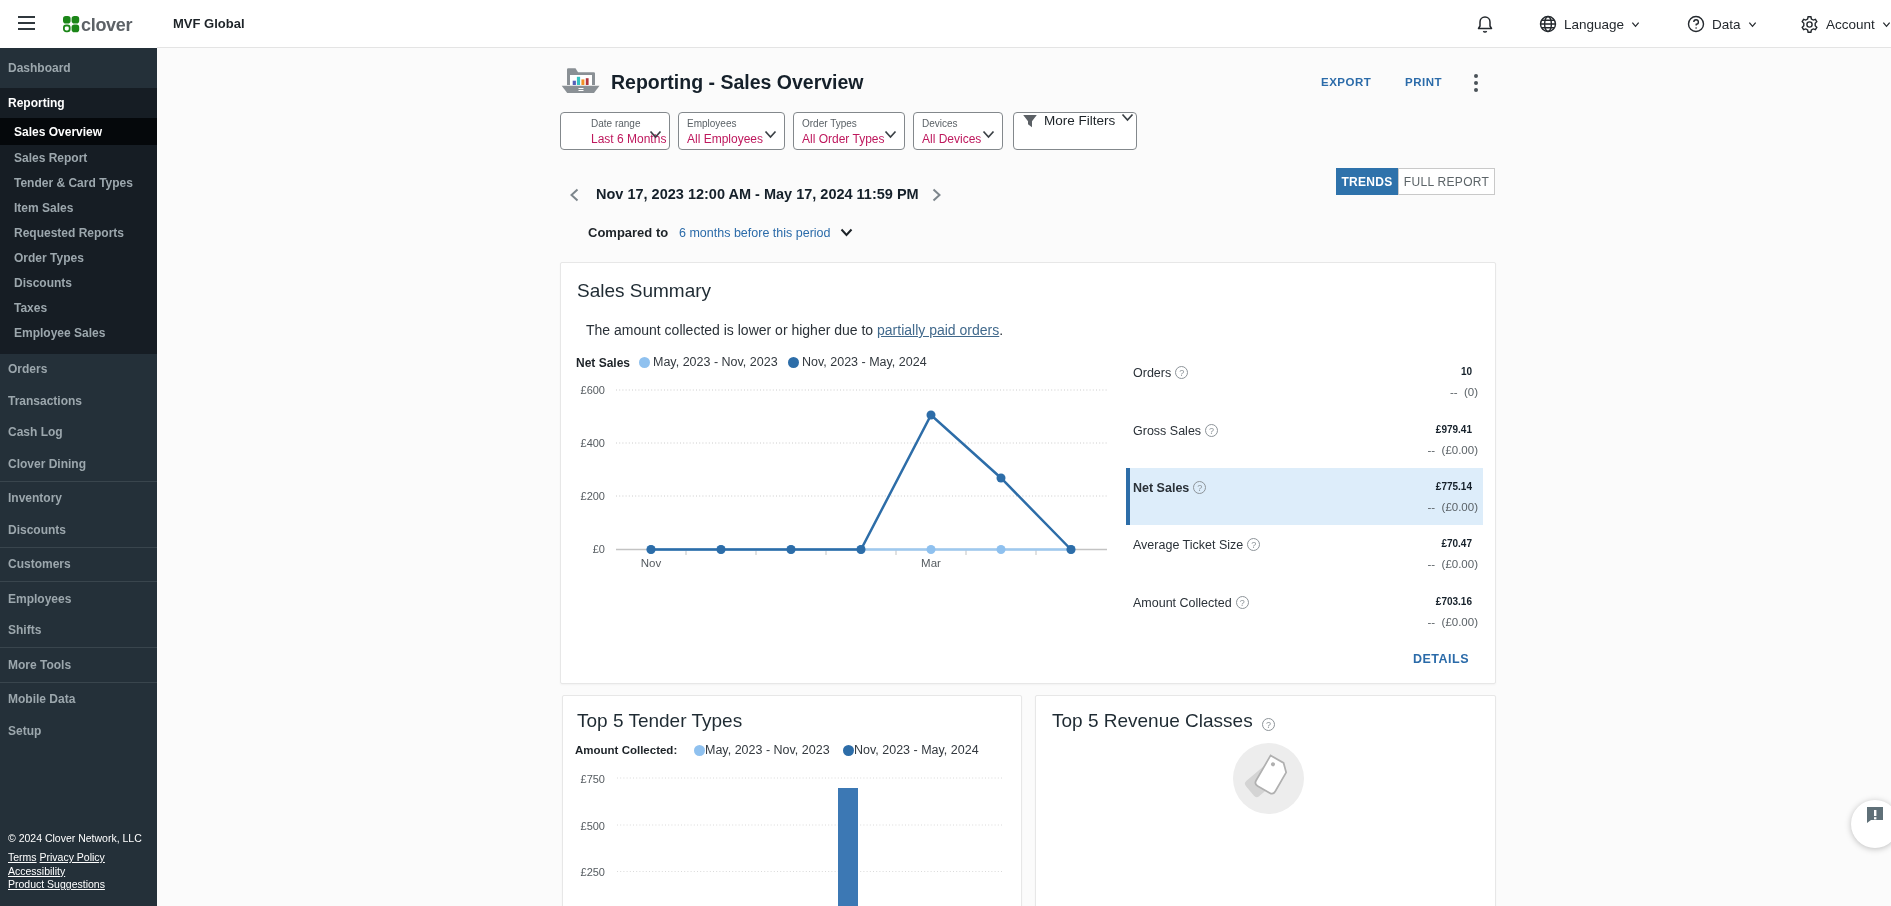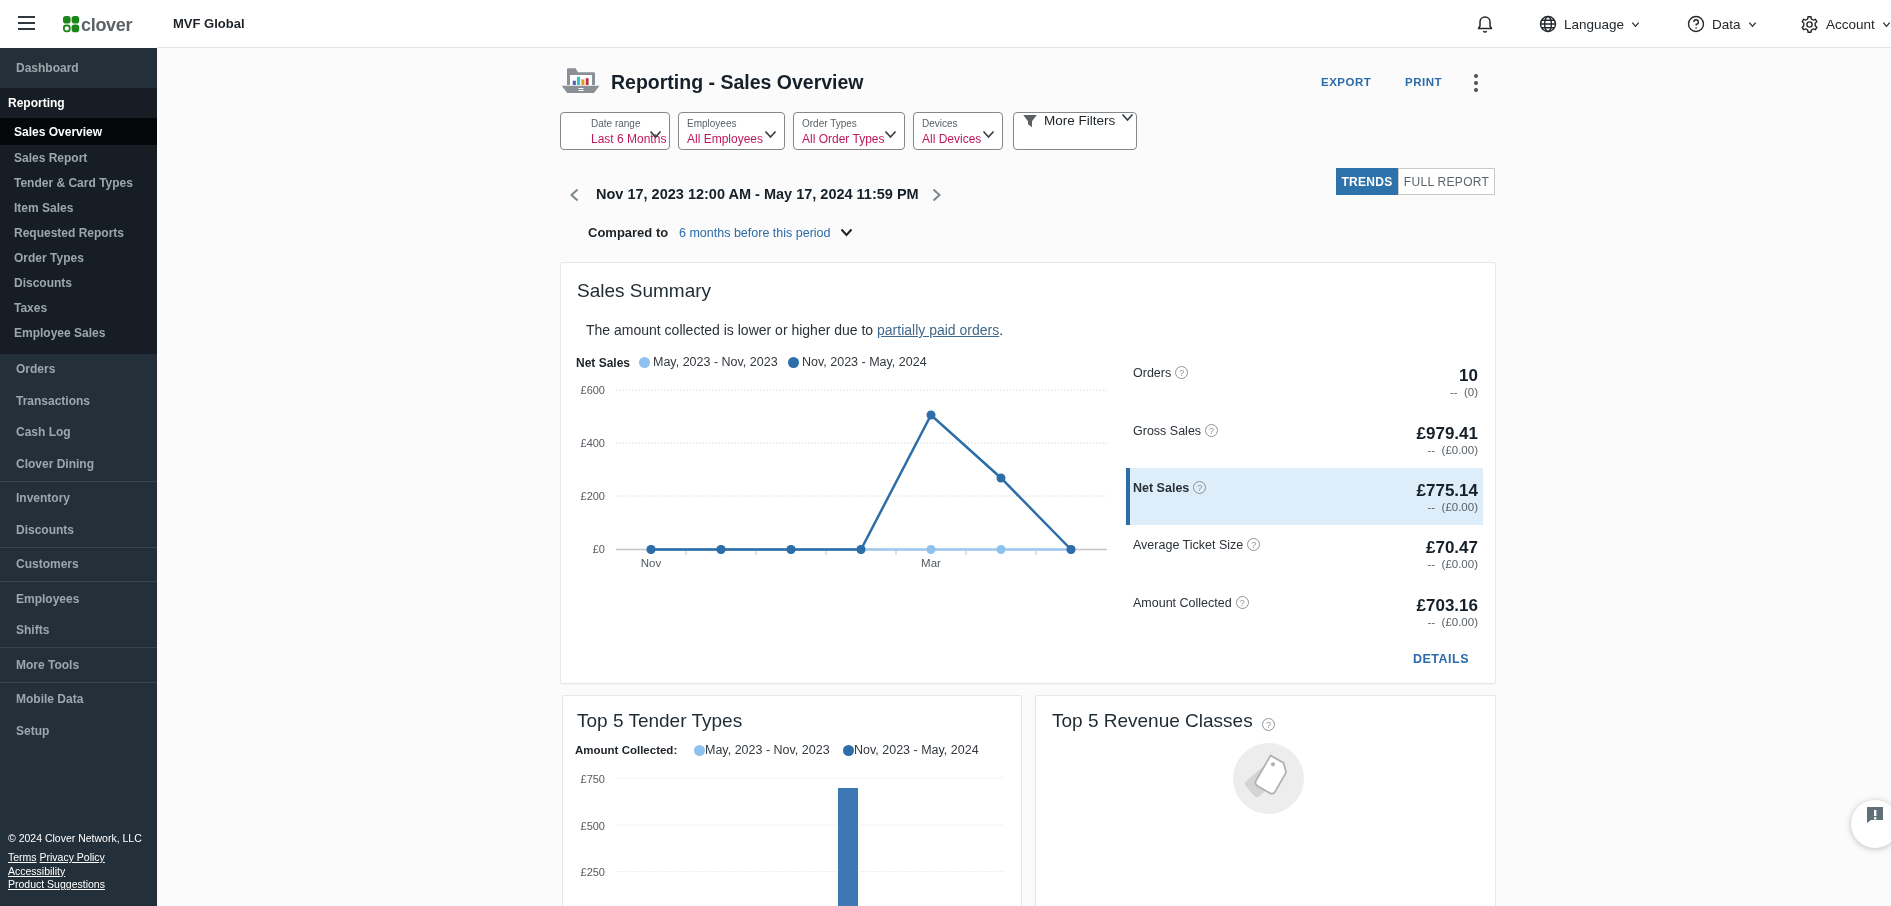--- a/index.html
+++ b/index.html
@@ -8,21 +8,21 @@
 .hdr-line { position:absolute; left:157px; right:0; top:47px; height:1px; background:#e4e4e4; }
 .burger { position:absolute; left:18px; top:16px; width:17px; height:14px; }
 .burger div { height:2px; background:#30383d; margin-bottom:4px; }
 .cloverlogo { position:absolute; }
 .mvf { position:absolute; left:173px; top:16px; font-size:13px; font-weight:bold; color:#1d2328; }
 .hitem { position:absolute; top:0; height:48px; display:flex; align-items:center; gap:7px; font-size:13.5px; color:#24292e; white-space:nowrap; }
 .chev { width:9px; height:9px; display:inline-block; }
 
 
 .side { position:fixed; top:48px; left:0; width:157px; height:858px; background:#243039; z-index:20; color:#9ca7ad; font-size:12px; font-weight:bold; }
-.s-item { height:31.5px; display:flex; align-items:center; padding-left:16px; }
+.s-item { height:31.5px; display:flex; align-items:center; padding-left:8px; }
 .s-dash { height:40px; }
 .s-sec { background:#161d24; padding-bottom:8.5px; }
 .s-sechead { height:30px; display:flex; align-items:center; padding-left:8px; color:#fff; }
 .s-sub { height:25px; display:flex; align-items:center; padding-left:14px; }
 .s-sel { background:#05080b; color:#fff; height:27px; }
 .s-div { height:1px; background:#39454d; margin:1px 0; }
 .s-foot { position:absolute; left:8px; top:784px; font-size:10.5px; font-weight:normal; color:#fff; }
 .s-links { margin-top:7px; line-height:13.6px; }
 .s-foot a { color:#fff; }
 
@@ -49,21 +49,21 @@
 .cmplink { color:#2b6ba9; font-weight:normal; font-size:12.5px; }
 
 .card { position:absolute; background:#fff; border:1px solid #e7e7e7; border-radius:2px; box-shadow:0 1px 2px rgba(0,0,0,0.04); }
 .card1 { left:403px; top:214px; width:936px; height:422px; }
 .card2 { left:405px; top:647px; width:460px; height:400px; }
 .card3 { left:878px; top:647px; width:461px; height:400px; }
 .cardtitle { font-size:19px; color:#1f2b33; font-weight:normal; }
 
 .statrow { position:absolute; width:357px; }
 .statlab { position:absolute; left:7px; font-size:12.5px; color:#2a3138; }
-.statval { position:absolute; right:5px; font-size:17px; font-weight:bold; color:#15202a; text-align:right; }
+.statval { position:absolute; right:11px; font-size:10px; font-weight:bold; color:#15202a; text-align:right; }
 .statsec { position:absolute; right:5px; font-size:11.5px; color:#5a6166; text-align:right; }
 .qi { display:inline-block; width:13px; height:13px; border:1px solid #8d9499; border-radius:50%; font-size:9px; color:#8d9499; text-align:center; line-height:12px; font-weight:normal; vertical-align:1px; margin-left:4px; }
 
 .fab { position:fixed; left:1851px; top:800px; width:48px; height:48px; border-radius:50%; background:#fff; box-shadow:0 1px 6px rgba(0,0,0,0.25); z-index:40; }
 </style>
 </head>
 <body>
 
 <div class="hdr">
   <div class="burger">

